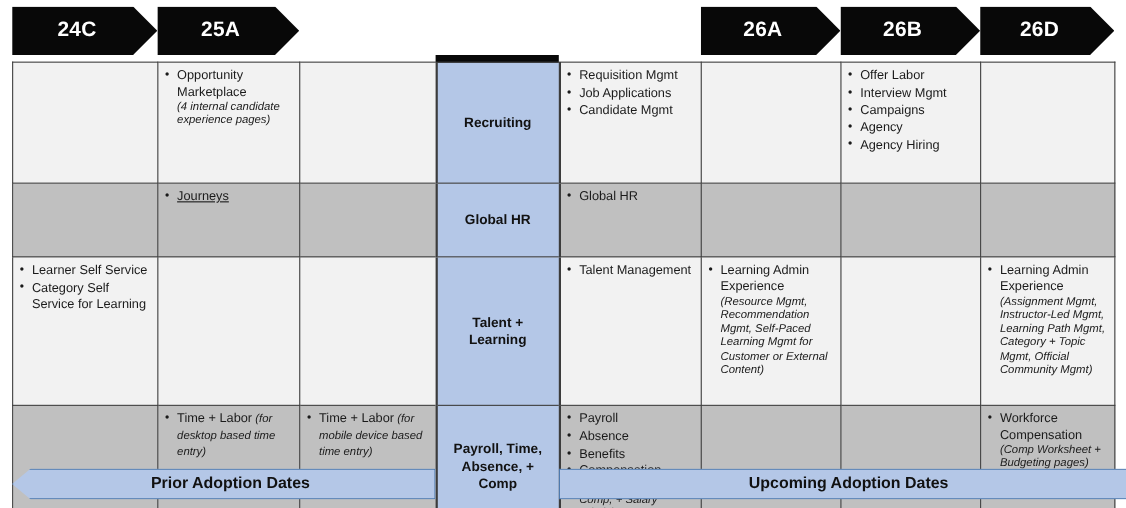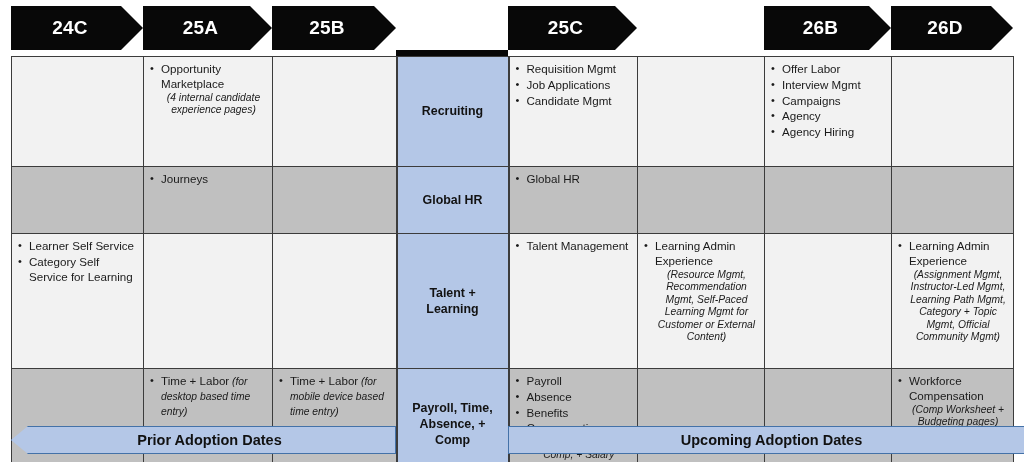--- a/index.html
+++ b/index.html
@@ -103,21 +103,20 @@
     left: 0;
     top: -1px;
     font-size: 11px;
     color: #1a1a1a;
   }
   .sub {
     display: block;
     font-style: italic;
     font-size: 10.3px;
     line-height: 1.22;
-    text-align: center;
   }
   .sub-inline {
     font-style: italic;
     font-size: 10.3px;
   }
 
   
   .footer {
     position: absolute;
     left: 0;
@@ -154,28 +153,25 @@
 
 <div id="root">
 
   <div class="hdr-row">
     <div class="chev arrow" style="left:11px;  width:132px;">
         <span>24C</span>
       </div>
     <div class="chev arrow" style="left:143px; width:129px;">
         <span>25A</span>
       </div>
-    <div class="chev arrow" style="left:272px; width:124px;">
-        <span>25B</span>
-      </div>
     <div class="chev plain" style="left:396px; width:112px;margin-top:44px;">
         <span>Product</span>
       </div>
-    <div class="chev arrow" style="left:508px; width:129px;">
-        <span>25C</span>
+    <div class="chev arrow" style="left:637px; width:127px;">
+        <span>26A</span>
       </div>
     <div class="chev arrow" style="left:764px; width:127px;">
         <span>26B</span>
       </div>
     <div class="chev arrow" style="left:891px; width:122px;">
         <span>26D</span>
       </div>
   </div>
 
   <table class="tbl">
@@ -213,21 +209,21 @@
               <li><span>Interview Mgmt</span></li>
               <li><span>Campaigns</span></li>
               <li><span>Agency</span></li>
               <li><span>Agency Hiring</span></li>
             </ul>
           </td>
           <td style="height: 100px;"></td>
         </tr>
         <tr class="gray">
           <td style="height: 57px;"></td>
-          <td style="height: 57px;">
+          <td style="height: 57px; text-decoration: underline;">
             <ul class="items">
               <li><span>Journeys</span></li>
             </ul>
           </td>
           <td style="height: 57px;"></td>
           <td class="product" style="height: 57px;"><span>Global HR</span></td>
           <td class="divider-left" style="height: 57px;">
             <ul class="items">
               <li><span>Global HR</span></li>
             </ul>

